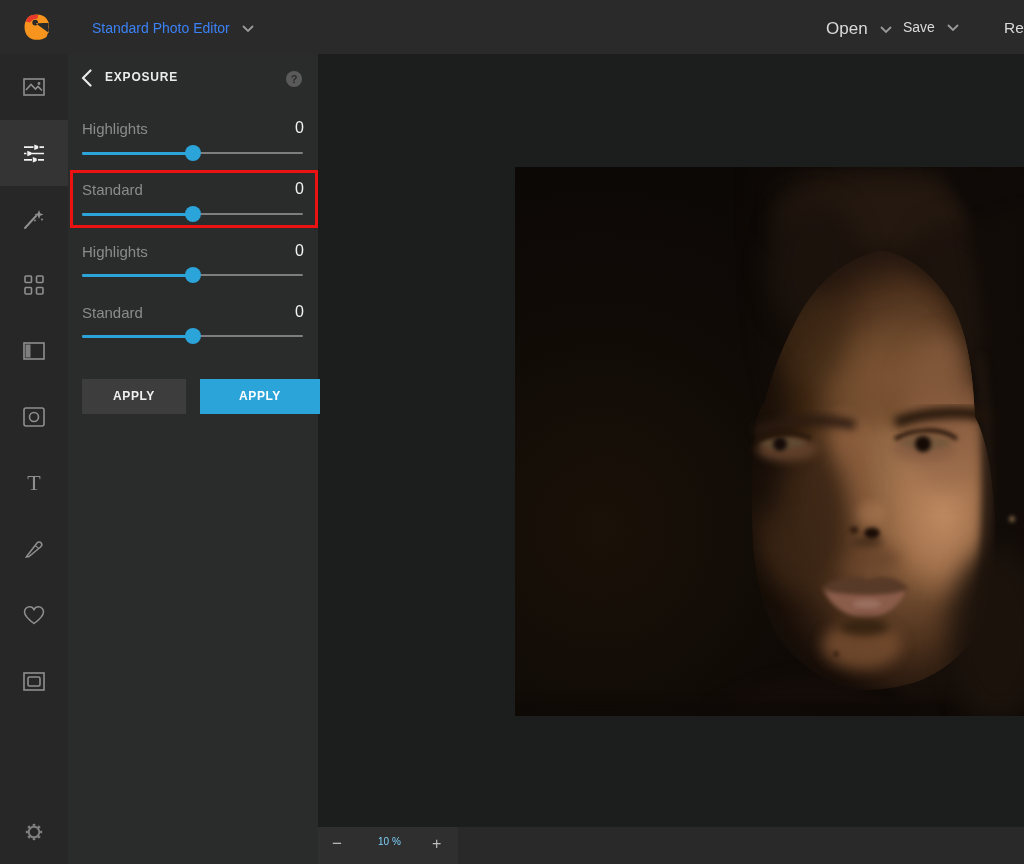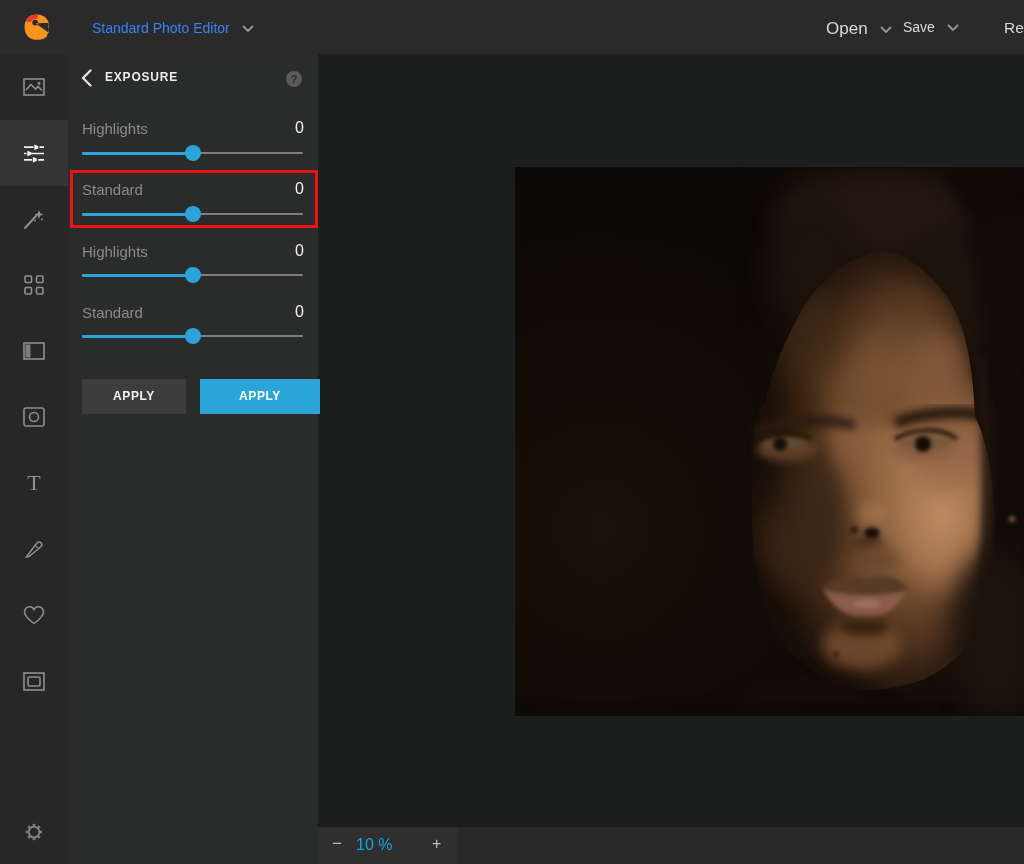--- a/index.html
+++ b/index.html
@@ -30,21 +30,21 @@
   #redbox { position:absolute; left:2px; top:116px; width:248px; height:58px; border:3px solid #ed1212; }
   #cancelbtn { position:absolute; left:14px; top:325px; width:104px; height:35px; background:#3d3d3d;
      color:#f0f0f0; font-size:12px; font-weight:bold; letter-spacing:0.6px; text-align:center; line-height:35px; }
   #applybtn { position:absolute; left:132px; top:325px; width:120px; height:35px; background:#2ba4da;
      color:#fff; font-size:12px; font-weight:bold; letter-spacing:0.6px; text-align:center; line-height:35px; }
   #canvas { position:absolute; left:318px; top:54px; width:706px; height:773px; background:#1c1d1d; }
   #photo { position:absolute; left:515px; top:167px; width:509px; height:549px; }
   #bottombar { position:absolute; left:318px; top:827px; width:706px; height:37px; background:#292929; }
   #zoomsec { position:absolute; left:0; top:0; width:140px; height:37px; background:#2f2f2f; color:#cfcfcf; }
   #zminus { position:absolute; left:14px; top:7px; font-size:17px; color:#bdbdbd; }
-  #zval { position:absolute; left:38px; top:9px; font-size:16px; color:#0ea5e9; }
+  #zval { position:absolute; left:60px; top:9px; font-size:10px; color:#7dd3fc; }
   #zplus { position:absolute; left:114px; top:8px; font-size:16px; color:#bdbdbd; }
 </style>
 </head>
 <body>
 <div id="canvas"></div>
 
 <div id="topbar">
   <svg id="logo" width="25" height="27" viewBox="0 0 25 27">
     <path fill-rule="evenodd" d="M7 1.5 C13 -0.5 19 0.5 22 4 C24.5 7 25.2 10 24.4 12.3 L24.9 16.5 L22.5 23 C17 26.8 9 26.8 4.5 23 C0.5 19.5 -0.5 12 1.5 7.5 C2.7 4.6 4.5 2.5 7 1.5 Z M14.1 8.6 A2.9 2.9 0 1 0 8.3 8.6 A2.9 2.9 0 1 0 14.1 8.6 Z M26 8.8 L11.6 9.2 L26 19.8 Z" fill="#f7941e"></path>
     <path d="M4.2 3 C7 1 11 0.3 14.2 1 L13.4 4.8 C10.3 4.5 7.6 5.8 6.2 8.6 L1.9 7.4 C2.3 5.8 3.2 4.2 4.2 3 Z" fill="#e8392b"></path>

